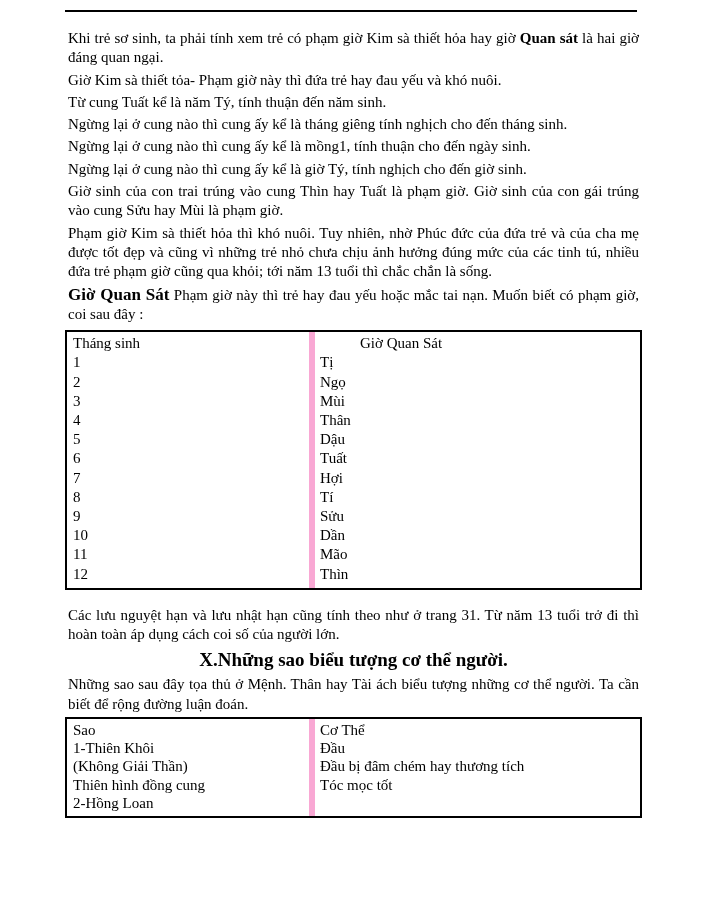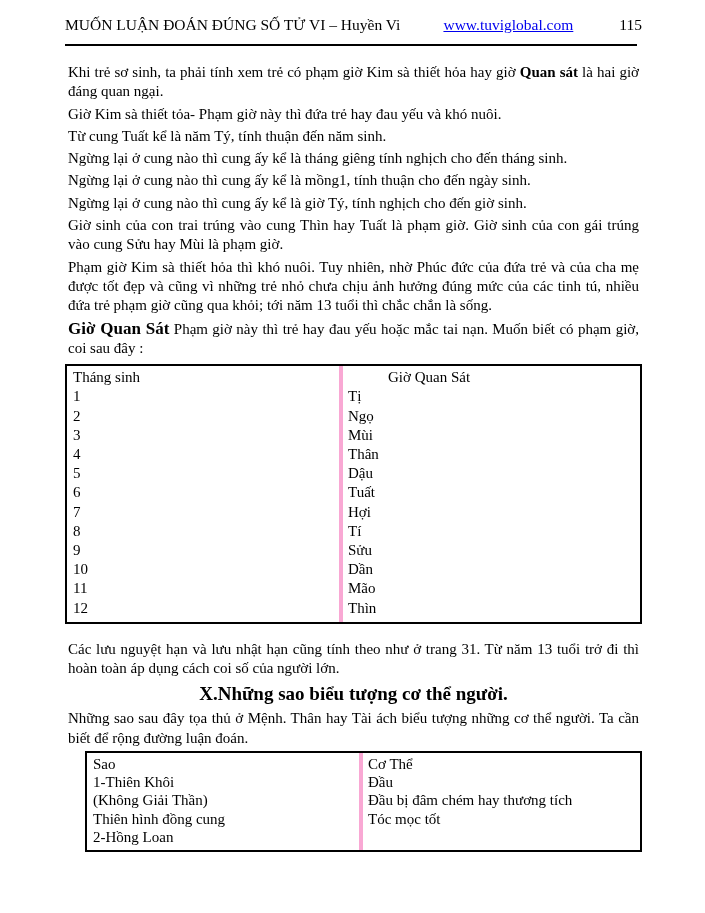--- a/index.html
+++ b/index.html
@@ -54,44 +54,39 @@
   }
   .after-table-p { margin-top: 16px !important; }
   
   .dtable {
     display: flex;
     border: 2px solid #000000;
     text-align: left;
     line-height: 19.2px;
   }
   .dtable .col1 {
-    width: 276px;
+    width: 248px;
     box-sizing: border-box;
-    border-right: 4px solid #f9a8d4;
+    border-right: 6px solid #f9a8d4;
     padding: 2px 4px 4px 6px;
   }
   .dtable .col2 {
     flex: 1;
     padding: 2px 4px 4px 5px;
   }
   .tline { white-space: nowrap; overflow: hidden; }
   .col2-header-indent { padding-left: 40px; }
   .quan-sat { margin-top: 6px; }
-  .body-tbl { margin-top: 3px; line-height: 18.2px; margin-left: 20px; }
+  .body-tbl { margin-top: 3px; line-height: 18.2px; }
 </style>
 </head>
 <body>
 
 <div class="page">
 
-  <div class="header">
-    <span class="header-title">MUỐN LUẬN ĐOÁN ĐÚNG SỐ TỬ VI – Huyền Vi</span>
-    <span class="header-link">www.tuviglobal.com</span>
-    <span class="header-page">115</span>
-  </div>
   <div class="header-rule"></div>
 
   <div class="content">
 
     <p><span>Khi trẻ sơ sinh, ta phải tính xem trẻ có phạm giờ Kim sà thiết hỏa hay giờ </span><span class="b">Quan sát</span><span> là hai giờ đáng quan ngại.</span></p>
     <p>Giờ Kim sà thiết tỏa- Phạm giờ này thì đứa trẻ hay đau yếu và khó nuôi.</p>
     <p>Từ cung Tuất kể là năm Tý, tính thuận đến năm sinh.</p>
     <p>Ngừng lại ở cung nào thì cung ấy kể là tháng giêng tính nghịch cho đến tháng sinh.</p>
     <p>Ngừng lại ở cung nào thì cung ấy kể là mồng1, tính thuận cho đến ngày sinh.</p>
     <p>Ngừng lại ở cung nào thì cung ấy kể là giờ Tý, tính nghịch cho đến giờ sinh.</p>

